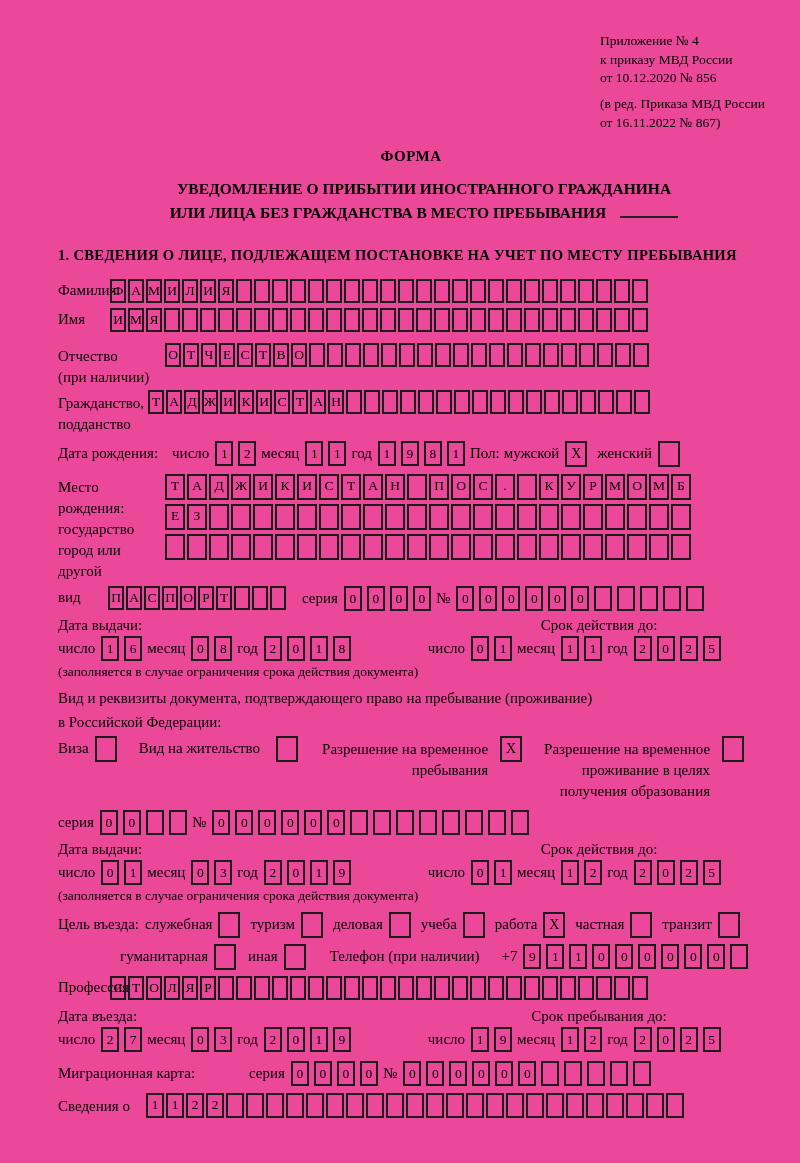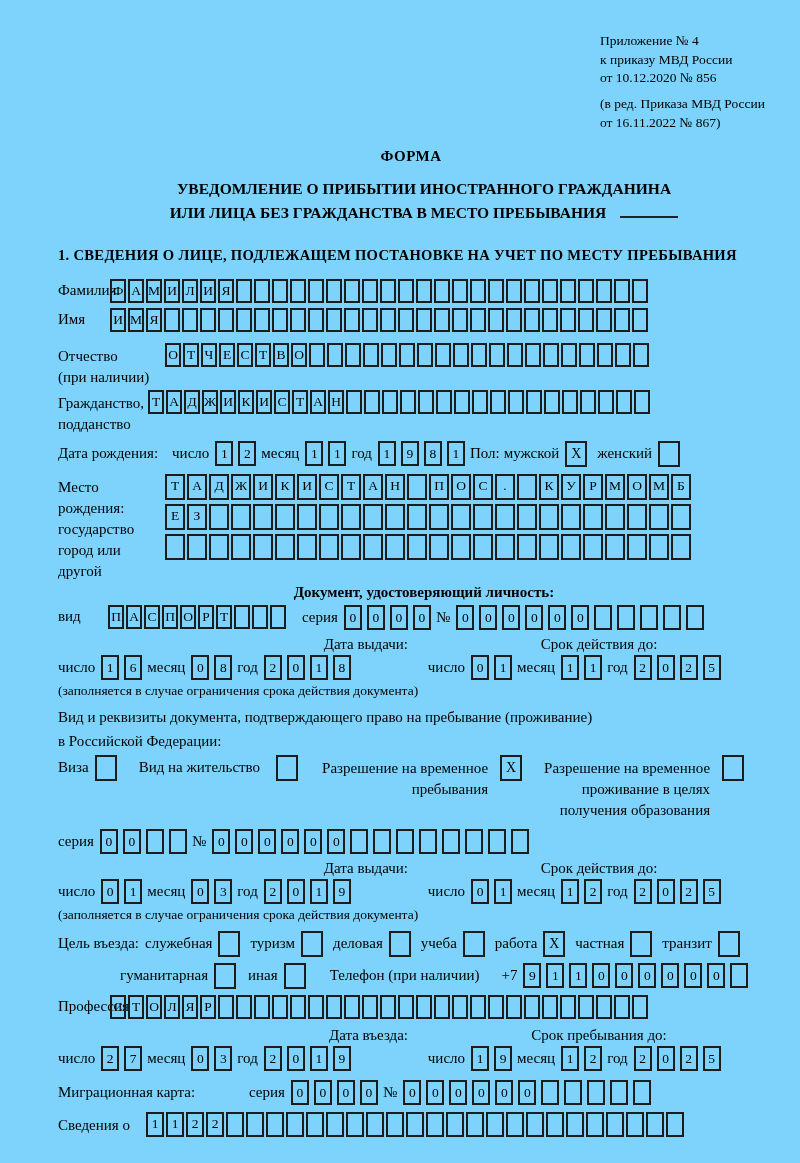--- a/index.html
+++ b/index.html
@@ -1,18 +1,18 @@
 <!DOCTYPE html>
 <html><head>
 <meta charset="utf-8">
 <style>
   * { box-sizing: border-box; }
   html, body { margin: 0; padding: 0; background: #f2f2f2; }
   .page {
-    width: 800px; height: 1163px; margin: 0 auto; background: #7dd3fc; color: #000;
+    width: 800px; height: 1163px; margin: 0 auto; background: #ec4899; color: #000;
     font-family: "Liberation Serif", serif; font-size: 15px;
     padding: 32px 10px 10px 58px; overflow: hidden; position: relative;
   }
   .appendix { margin-left: auto; width: 190px; font-size: 13.5px; line-height: 1.38; }
   .amend { margin-top: 7px; }
   .forma { font-weight: bold; text-align: center; margin: 16px 26px 0 0; letter-spacing: .5px; }
   .title { font-weight: bold; text-align: center; font-size: 15.5px; line-height: 1.55; margin-top: 12px; }
   .t-underline { display: inline-block; width: 58px; border-bottom: 2.5px solid #222; margin-left: 14px; height: 12px; }
   .sec-heading { font-weight: bold; font-size: 14.6px; margin-top: 22px; letter-spacing: .3px; }
   .frow { display: flex; align-items: flex-start; }
@@ -28,21 +28,21 @@
   .cell.c20 { width: 20px; height: 26px; }
   .cell.c18 { width: 18px; height: 25px; }
   .cell.dcell { width: 18px; height: 25px; margin-right: 5px; line-height: 21px; }
   .cbx {
     display: inline-block; width: 22px; height: 26px; border: 2px solid #1c1c1c;
     text-align: center; font-size: 14px; line-height: 22px; flex-shrink: 0;
   }
   .dlbl { padding: 4px 6px 0 0; white-space: nowrap; }
   .dg { display: flex; align-items: flex-start; }
   .dates-header { display: flex; margin-top: 6px; }
-  .dates-header .dh-left { width: 350px; text-align: right; }
+  .dates-header .dh-left { width: 350px; text-align: left; }
   .dates-header .dh-right { flex: 1; text-align: center; }
   .note-right { text-align: left; padding-right: 46px; font-size: 13.5px; margin-top: 3px; }
   .mrows .cells { margin-bottom: 4px; }
   .opt { display: flex; align-items: flex-start; }
   .optlines { text-align: right; line-height: 21px; padding-top: 3px; }
 </style>
 </head>
 <body>
 
 <div class="page">
@@ -318,21 +318,20 @@
           <span class="cell c20"></span>
           <span class="cell c20"></span>
           <span class="cell c20"></span>
           <span class="cell c20"></span>
           <span class="cell c20"></span>
           <span class="cell c20"></span>
         </span>
     </span>
   </div>
 
-  <div style="text-align:center;font-weight:bold;margin-top:2px">Документ, удостоверяющий личность:</div>
 
   <div class="frow" style="margin-top:4px">
     <span class="lbl w50">вид</span>
     <span class="cells">
         <span class="cell">П</span>
         <span class="cell">А</span>
         <span class="cell">С</span>
         <span class="cell">П</span>
         <span class="cell">О</span>
         <span class="cell">Р</span>

